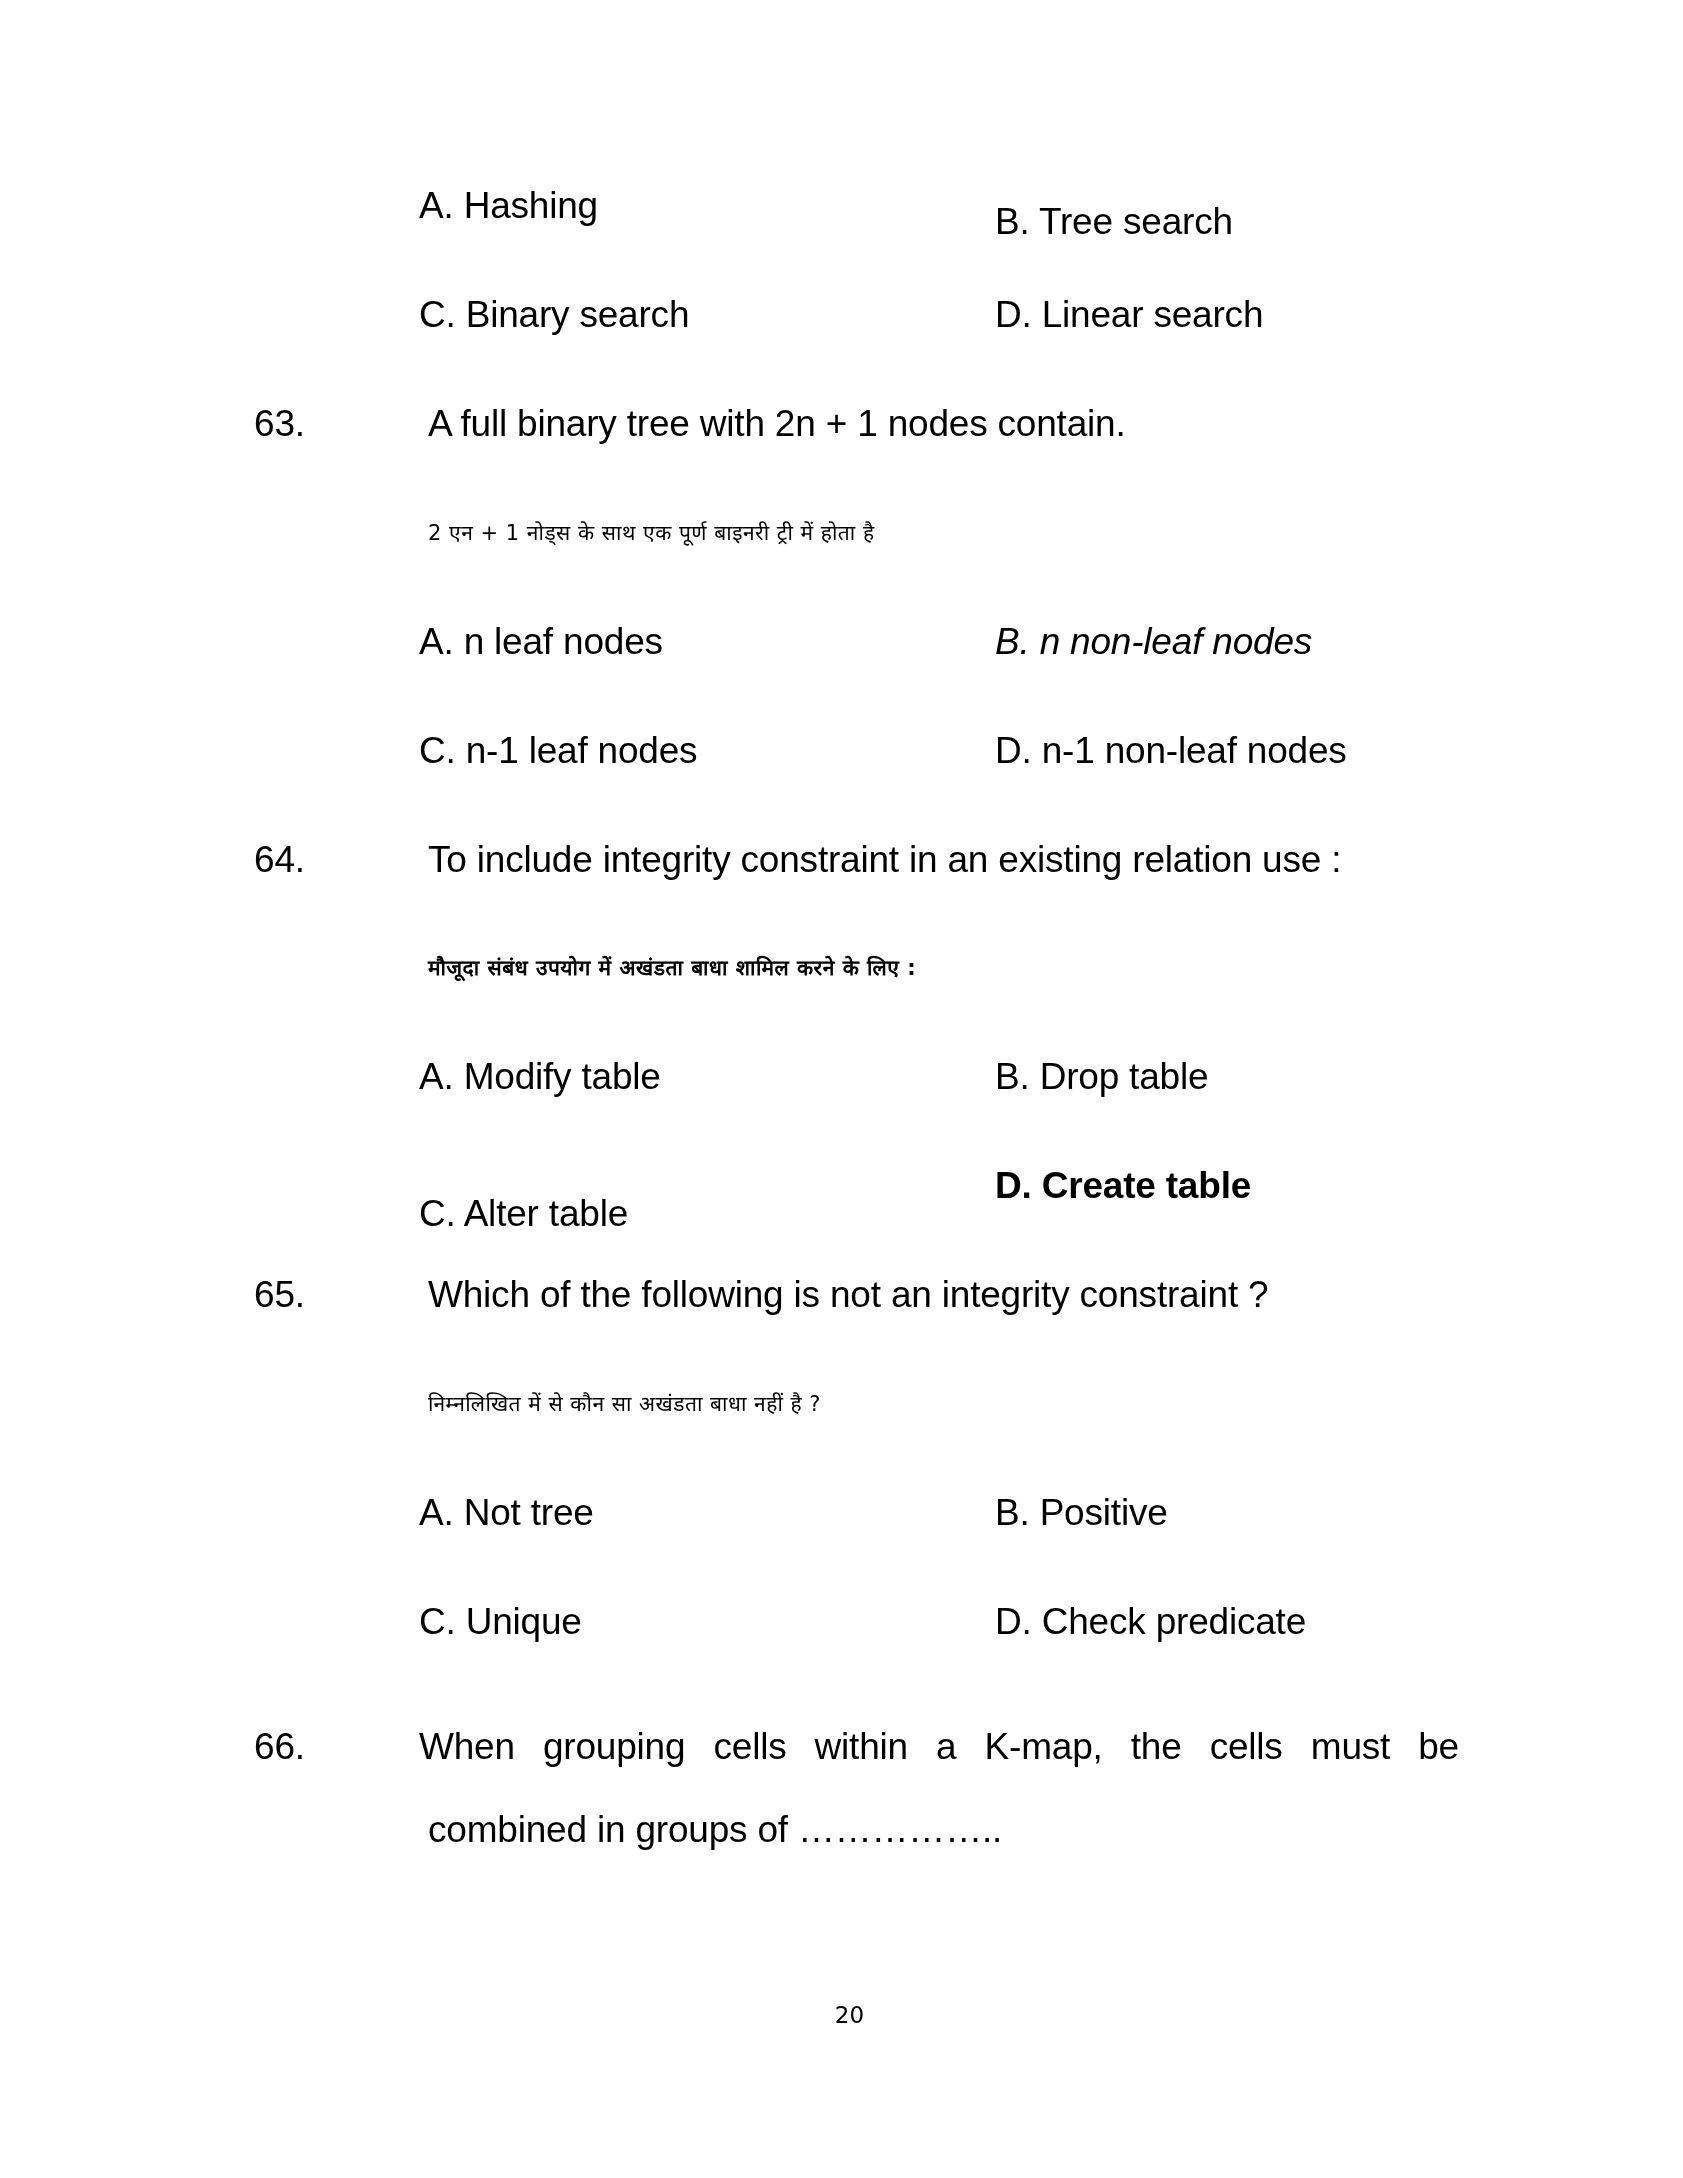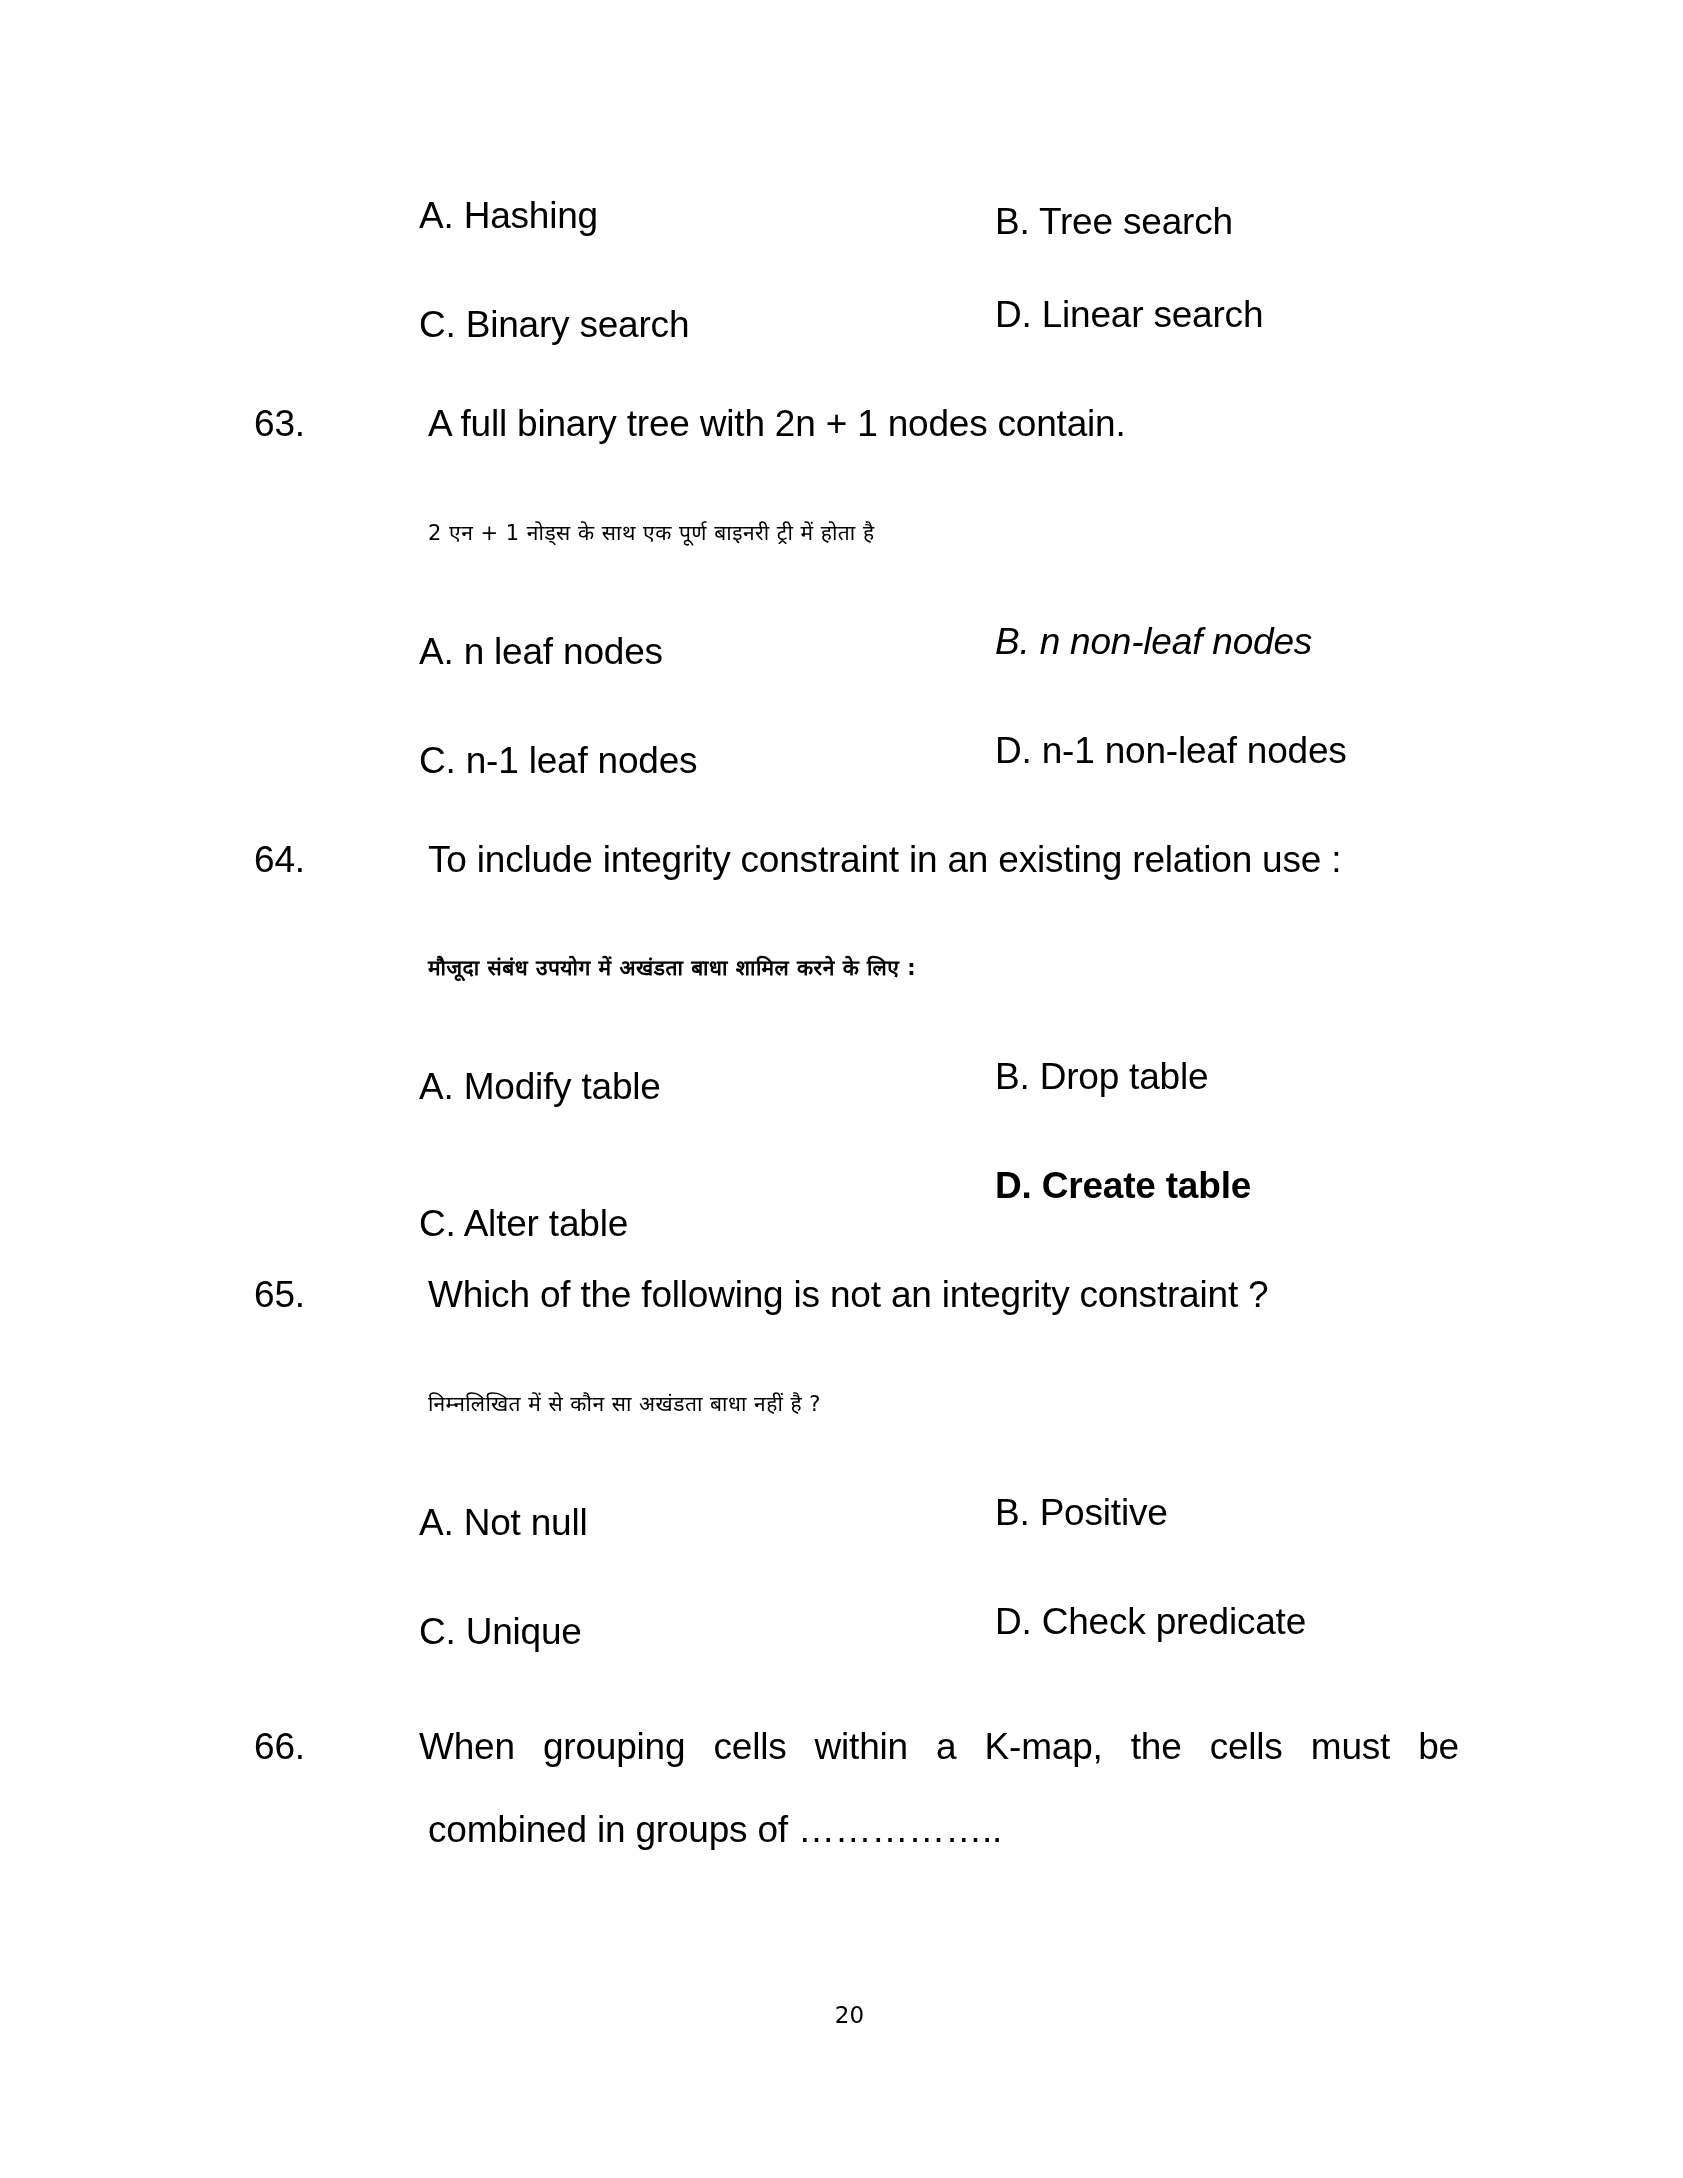--- a/index.html
+++ b/index.html
@@ -17,21 +17,21 @@
     }
     .line {
       position: absolute;
       font-size: 37px;
       line-height: 44px;
       white-space: nowrap;
       letter-spacing: -0.2px;
     }
     .num { left: 254px; }
     .stem { left: 428px; }
-    .optA { left: 419px; margin-top: 10px; }
+    .optA { left: 419px; }
     .optB { left: 995px; }
     .hindi {
       font-family: "DejaVu Sans", sans-serif;
       font-size: 21px;
       letter-spacing: 0.5px;
     }
     .justified {
       left: 419px;
       width: 1040px;
       text-align: justify;
@@ -76,21 +76,21 @@
   <div class="line optA" style="top:1055px;">A. Modify table</div>
   <div class="line optB" style="top:1055px;">B. Drop table</div>
   <div class="line optA" style="top:1192px;">C. Alter table</div>
   <div class="line optB" style="top:1164px;font-weight:bold;">D. Create table</div>
 </div>
 
 <div>
   <div class="line num" style="top:1273px;">65.</div>
   <div class="line stem" style="top:1273px;">Which of the following is not an integrity constraint ?</div>
   <div class="line stem hindi" style="top:1382px;">निम्नलिखित में से कौन सा अखंडता बाधा नहीं है ?</div>
-  <div class="line optA" style="top:1491px;">A. Not null</div>
+  <div class="line optA" style="top:1491px;">A. Not tree</div>
   <div class="line optB" style="top:1491px;">B. Positive</div>
   <div class="line optA" style="top:1600px;">C. Unique</div>
   <div class="line optB" style="top:1600px;">D. Check predicate</div>
 </div>
 
 <div>
   <div class="line num" style="top:1725px;">66.</div>
   <div class="line justified" style="top:1725px;">When grouping cells within a K-map, the cells must be</div>
   <div class="line stem" style="top:1808px;">combined in groups of ……………..</div>
 </div>

